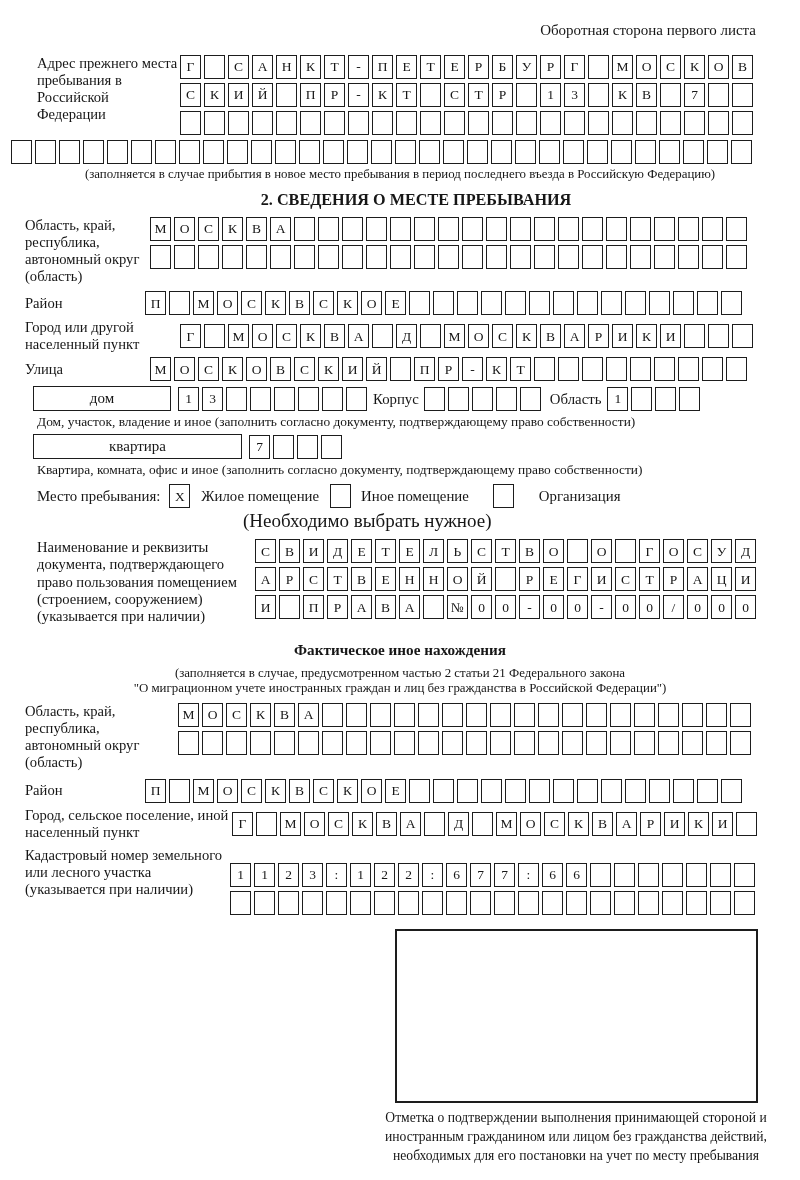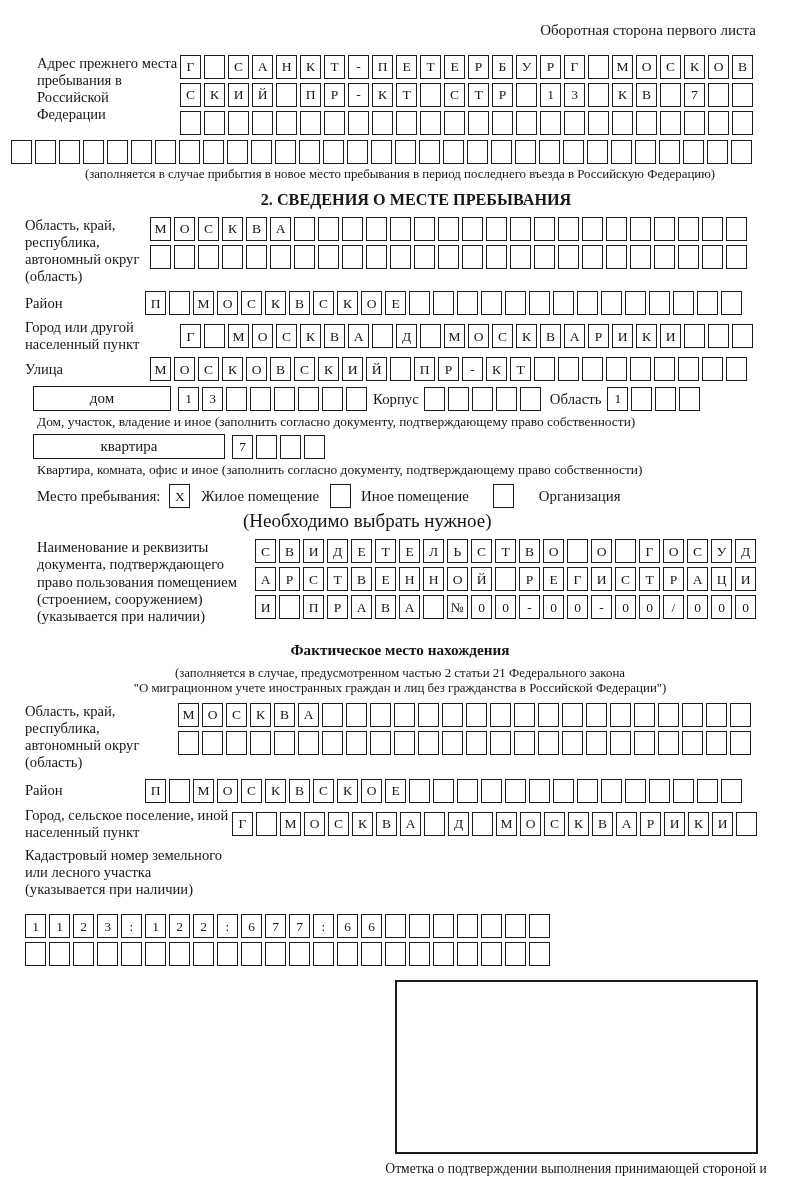--- a/index.html
+++ b/index.html
@@ -346,21 +346,21 @@
     <div class="boxes">
         <span class="cb">1</span>
         <span class="cb"></span>
         <span class="cb"></span>
         <span class="cb"></span>
       </div>
   </div>
   <div class="note-l" style="margin-top:3px;">Дом, участок, владение и иное (заполнить согласно документу, подтверждающему право собственности)</div>
 
   <div class="frow vcenter" style="margin:4px 0 0 33px;">
-    <div class="bigbox" style="width:192px;">квартира</div>
+    <div class="bigbox" style="width:209px;">квартира</div>
     <div class="boxes" style="margin-left:7px;">
         <span class="cb">7</span>
         <span class="cb"></span>
         <span class="cb"></span>
         <span class="cb"></span>
       </div>
   </div>
   <div class="note-l" style="margin-top:3px;">Квартира, комната, офис и иное (заполнить согласно документу, подтверждающему право собственности)</div>
 
   <div class="frow vcenter" style="margin:6px 0 0 37px;">
@@ -442,21 +442,21 @@
           <span class="cb">0</span>
           <span class="cb">0</span>
           <span class="cb">/</span>
           <span class="cb">0</span>
           <span class="cb">0</span>
           <span class="cb">0</span>
         </div>
     </div>
   </div>
 
-  <div class="sub-title" style="margin-top:16px;">Фактическое место нахождения</div>
+  <div class="sub-title" style="margin-top:16px;">Фактическое иное нахождения</div>
   <div class="note-c" style="margin-top:7px;">(заполняется в случае, предусмотренном частью 2 статьи 21 Федерального закона</div>
   <div class="note-c">"О миграционном учете иностранных граждан и лиц без гражданства в Российской Федерации")</div>
 
   <div class="frow" style="margin:7px 0 0 25px;">
     <div class="flabel" style="width:153px;">Область, край, республика, автономный округ (область)</div>
     <div class="rows">
       <div class="boxes">
           <span class="cb">М</span>
           <span class="cb">О</span>
           <span class="cb">С</span>
@@ -563,21 +563,21 @@
         <span class="cb">В</span>
         <span class="cb">А</span>
         <span class="cb">Р</span>
         <span class="cb">И</span>
         <span class="cb">К</span>
         <span class="cb">И</span>
         <span class="cb"></span>
       </div>
   </div>
 
-  <div class="frow" style="margin:6px 16px 0 25px;flex-direction:column;">
+  <div class="frow" style="margin:6px 16px 0 25px;">
     <div class="flabel" style="width:205px;">Кадастровый номер земельного или лесного участка (указывается при наличии)</div>
     <div class="rows" style="margin-top:16px;">
       <div class="boxes">
           <span class="cb">1</span>
           <span class="cb">1</span>
           <span class="cb">2</span>
           <span class="cb">3</span>
           <span class="cb">:</span>
           <span class="cb">1</span>
           <span class="cb">2</span>

